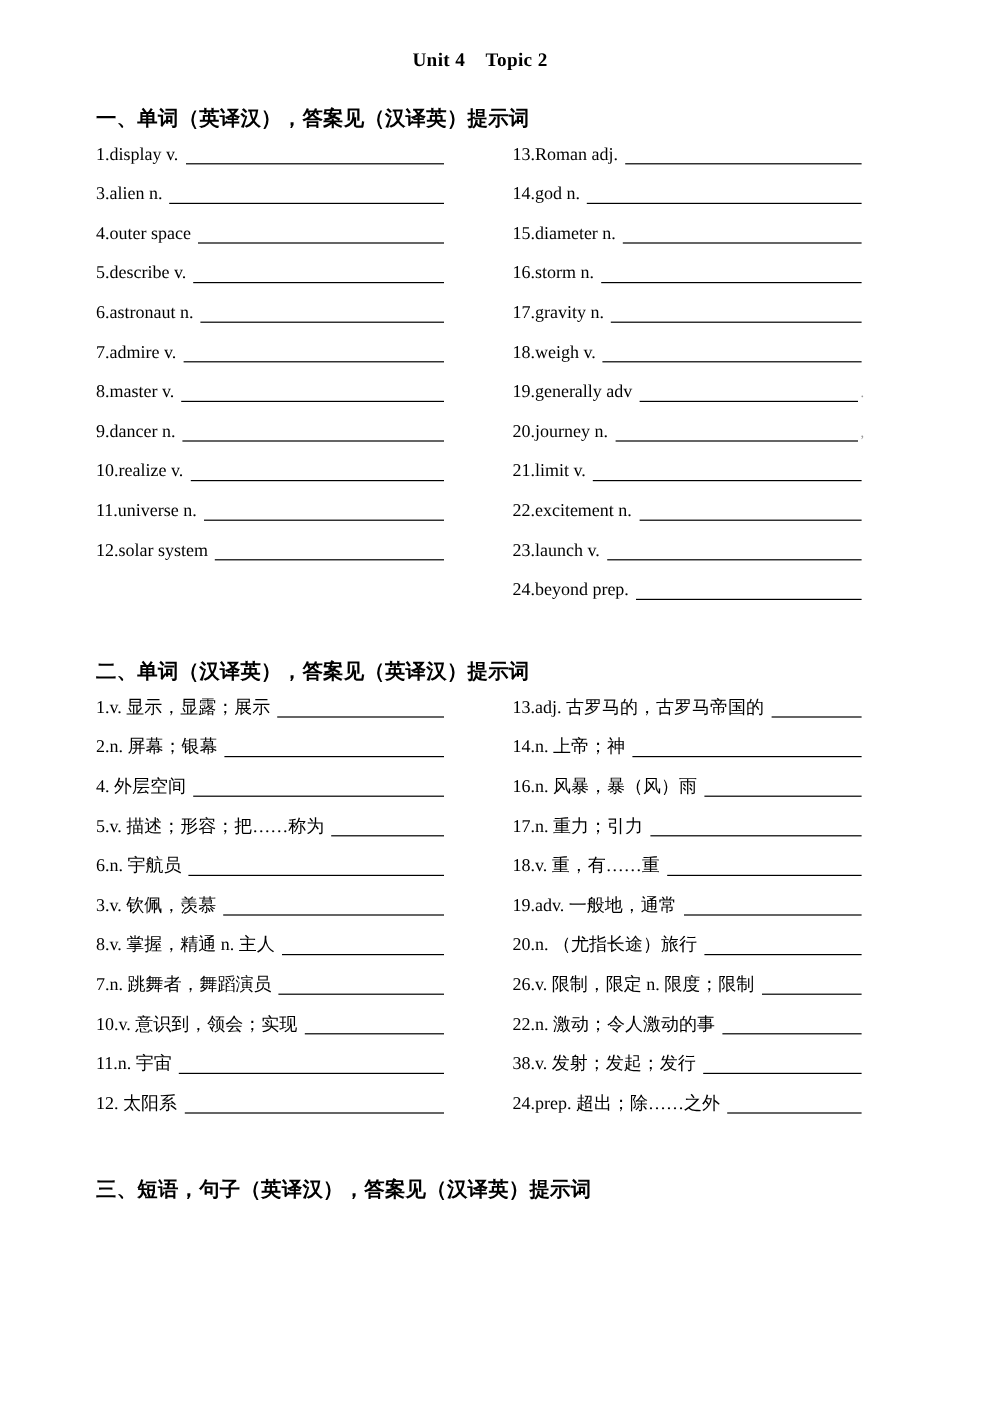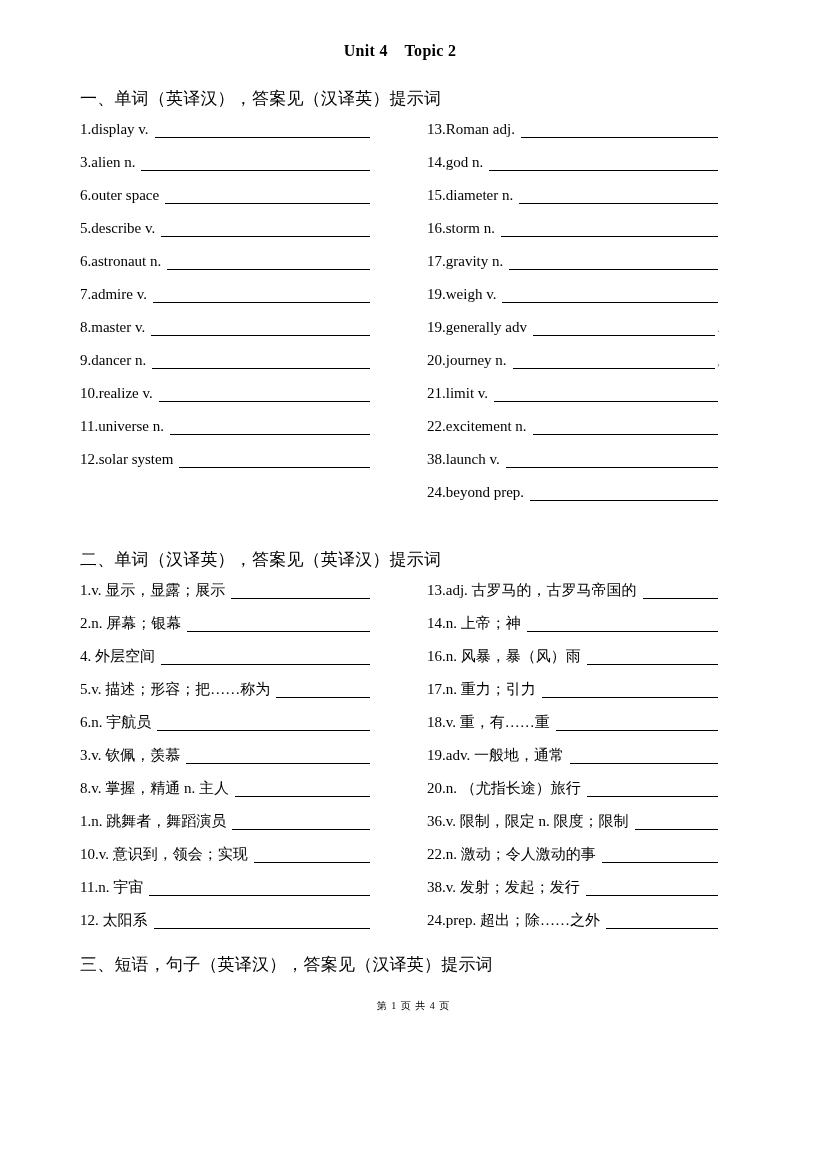--- a/index.html
+++ b/index.html
@@ -25,26 +25,26 @@
     font-size: 16px;
     line-height: 18px;
     font-weight: bold;
     white-space: pre;
     letter-spacing: 0.3px;
   }
   .heading {
     margin: 0;
     font-size: 17px;
     line-height: 22px;
-    font-weight: normal;
+    font-weight: bold;
     letter-spacing: 0.2px;
   }
   #section1 .heading { margin-top: 28px; }
   #section2 .heading { margin-top: 40px; }
-  #section3 .heading { margin-top: 17px; }
+  #section3 .heading { margin-top: 44px; }
   .columns {
     margin-top: 3px;
     display: grid;
     grid-template-columns: 292px 293px;
     column-gap: 55px;
   }
   .col { min-width: 0; }
   .row {
     display: flex;
     align-items: baseline;
@@ -98,21 +98,21 @@
             </div>
 
 
             <div class="row">
               <span class="label">3.alien n.</span>
               <span class="blank"></span>
               <span class="suffix"></span>
             </div>
 
             <div class="row">
-              <span class="label">6.outer space</span>
+              <span class="label">4.outer space</span>
               <span class="blank"></span>
               <span class="suffix"></span>
             </div>
 
             <div class="row">
               <span class="label">5.describe v.</span>
               <span class="blank"></span>
               <span class="suffix"></span>
             </div>
 
@@ -184,21 +184,21 @@
               <span class="suffix"></span>
             </div>
 
             <div class="row">
               <span class="label">17.gravity n.</span>
               <span class="blank"></span>
               <span class="suffix"></span>
             </div>
 
             <div class="row">
-              <span class="label">19.weigh v.</span>
+              <span class="label">18.weigh v.</span>
               <span class="blank"></span>
               <span class="suffix"></span>
             </div>
 
             <div class="row">
               <span class="label">19.generally adv</span>
               <span class="blank"></span>
               <span class="suffix">.</span>
             </div>
 
@@ -214,21 +214,21 @@
               <span class="suffix"></span>
             </div>
 
             <div class="row">
               <span class="label">22.excitement n.</span>
               <span class="blank"></span>
               <span class="suffix"></span>
             </div>
 
             <div class="row">
-              <span class="label">38.launch v.</span>
+              <span class="label">23.launch v.</span>
               <span class="blank"></span>
               <span class="suffix"></span>
             </div>
 
             <div class="row">
               <span class="label">24.beyond prep.</span>
               <span class="blank"></span>
               <span class="suffix"></span>
             </div>
           </div>
@@ -277,21 +277,21 @@
               <span class="suffix"></span>
             </div>
 
             <div class="row">
               <span class="label">8.v. 掌握，精通 n. 主人</span>
               <span class="blank"></span>
               <span class="suffix"></span>
             </div>
 
             <div class="row">
-              <span class="label">1.n. 跳舞者，舞蹈演员</span>
+              <span class="label">7.n. 跳舞者，舞蹈演员</span>
               <span class="blank"></span>
               <span class="suffix"></span>
             </div>
 
             <div class="row">
               <span class="label">10.v. 意识到，领会；实现</span>
               <span class="blank"></span>
               <span class="suffix"></span>
             </div>
 
@@ -346,21 +346,21 @@
               <span class="suffix"></span>
             </div>
 
             <div class="row">
               <span class="label">20.n. （尤指长途）旅行</span>
               <span class="blank"></span>
               <span class="suffix"></span>
             </div>
 
             <div class="row">
-              <span class="label">36.v. 限制，限定 n. 限度；限制</span>
+              <span class="label">26.v. 限制，限定 n. 限度；限制</span>
               <span class="blank"></span>
               <span class="suffix"></span>
             </div>
 
             <div class="row">
               <span class="label">22.n. 激动；令人激动的事</span>
               <span class="blank"></span>
               <span class="suffix"></span>
             </div>
 

